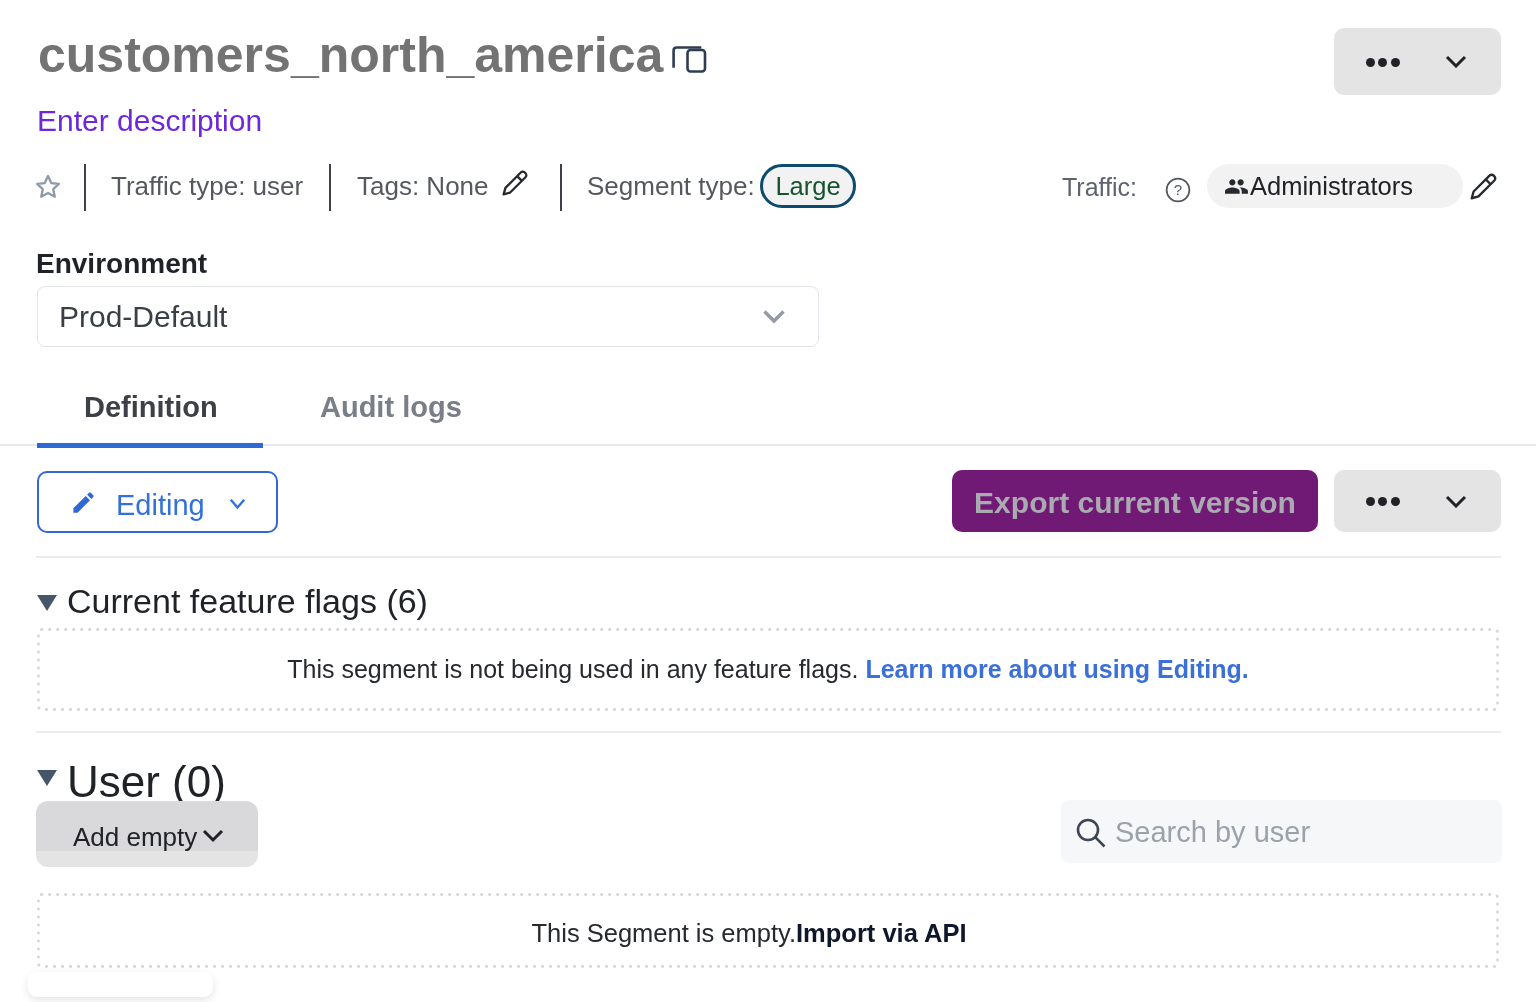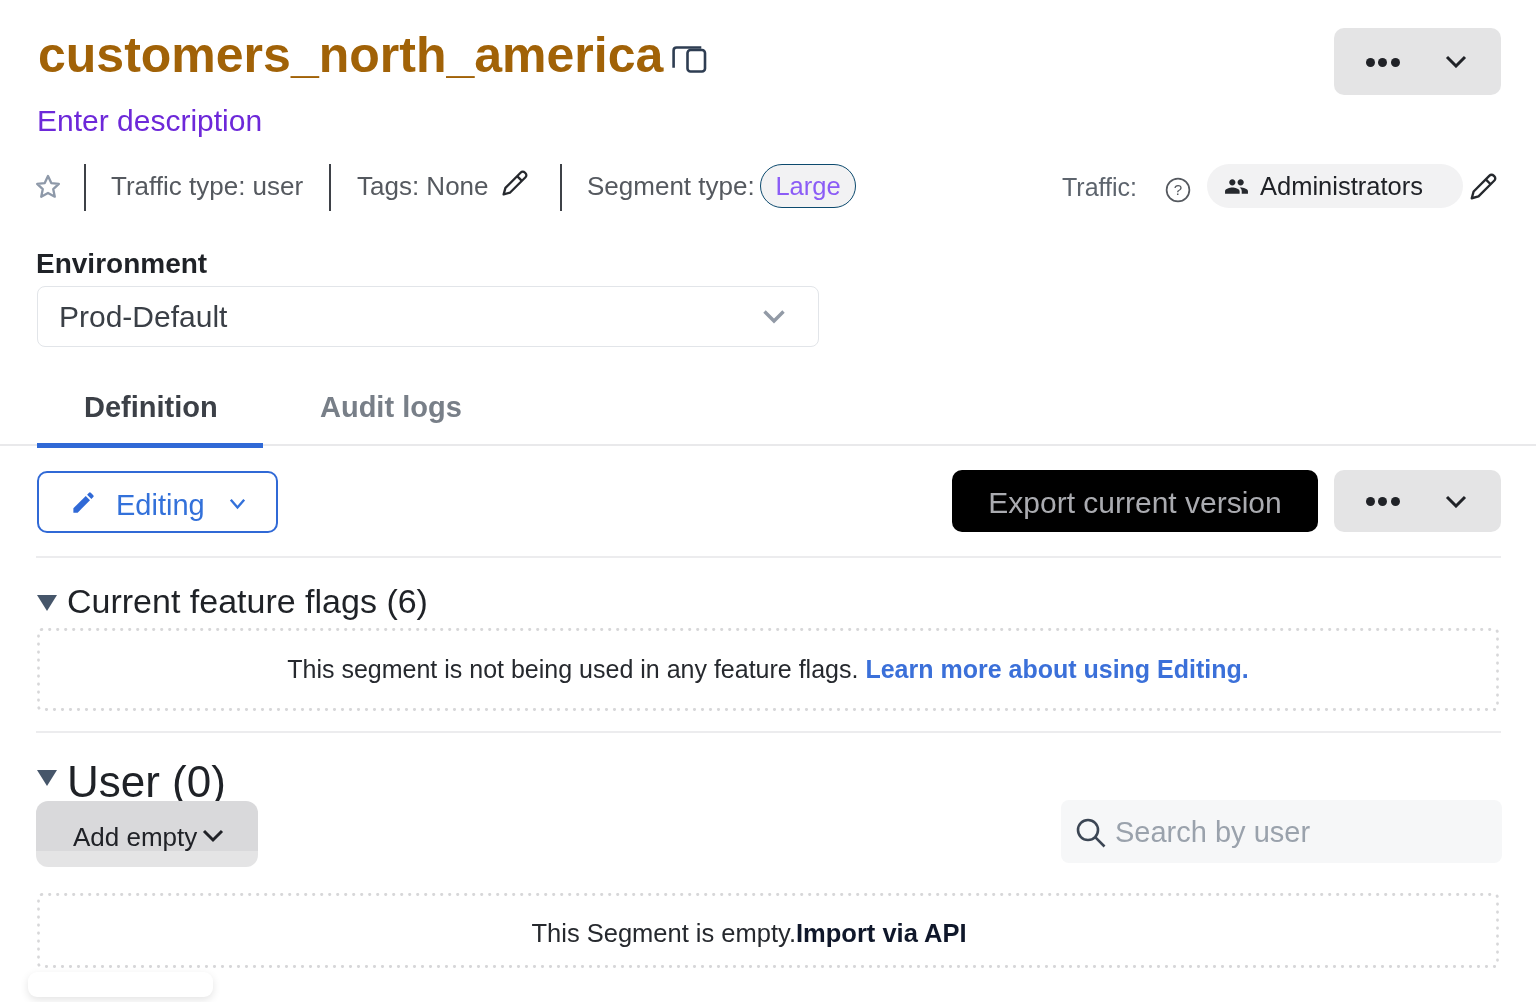--- a/index.html
+++ b/index.html
@@ -4,21 +4,21 @@
 <style>
   * { margin:0; padding:0; box-sizing:border-box; }
   html,body { width:1536px; height:1002px; background:#ffffff; overflow:hidden; }
   body { font-family:"Liberation Sans", sans-serif; position:relative; }
   .abs { position:absolute; }
   svg { display:block; }
 </style>
 </head>
 <body>
 
-<div class="abs" style="left:38px; top:26px; font-size:50px; font-weight:700; color:#a16207; letter-spacing:0px;">customers_north_america</div>
+<div class="abs" style="left:38px; top:26px; font-size:50px; font-weight:700; color:#737373; letter-spacing:0px;">customers_north_america</div>
 
 <svg class="abs" style="left:671px; top:43px;" width="37" height="32" viewBox="0 0 37 32" fill="none">
   <path d="M2.6 23.5 V7.5 Q2.6 4.5 5.6 4.5 H29" stroke="#2e3d52" stroke-width="2.6" fill="none" stroke-linecap="square"></path>
   <rect x="16.5" y="7" width="17.5" height="21.5" rx="3" stroke="#2e3d52" stroke-width="2.6" fill="none"></rect>
 </svg>
 
 <div class="abs" style="left:37px; top:104px; font-size:30px; color:#6d28d9;">Enter description</div>
 
 <svg class="abs" style="left:34px; top:173px;" width="28" height="28" viewBox="0 0 24 24" fill="none">
   <path d="M12 2.6 L14.8 8.6 L21.3 9.4 L16.5 13.9 L17.8 20.3 L12 17.1 L6.2 20.3 L7.5 13.9 L2.7 9.4 L9.2 8.6 Z" stroke="#8e99a9" stroke-width="2" stroke-linejoin="round" fill="none"></path>
@@ -26,32 +26,32 @@
 <div class="abs" style="left:84px; top:164px; width:2px; height:47px; background:#3e4147;"></div>
 <div class="abs" style="left:111px; top:171px; font-size:26px; color:#55595f;">Traffic type: user</div>
 <div class="abs" style="left:329px; top:164px; width:2px; height:47px; background:#3e4147;"></div>
 <div class="abs" style="left:357px; top:171px; font-size:26px; color:#55595f;">Tags: None</div>
 <svg class="abs" style="left:500px; top:169px;" width="29" height="29" viewBox="0 0 24 24" fill="none">
   <path d="M17.2 2.9a2.3 2.3 0 0 1 3.3 0l0.6 0.6a2.3 2.3 0 0 1 0 3.3L8.4 19.5 3 21l1.5-5.4Z" stroke="#26292e" stroke-width="1.9" stroke-linejoin="round" fill="none"></path>
   <path d="M14.2 5.9 l3.9 3.9" stroke="#26292e" stroke-width="1.9"></path>
 </svg>
 <div class="abs" style="left:560px; top:164px; width:2px; height:47px; background:#3e4147;"></div>
 <div class="abs" style="left:587px; top:171px; font-size:26px; color:#55595f;">Segment type:</div>
-<div class="abs" style="left:760px; top:164px; width:96px; height:44px; background:#f2f2f3; border:1px solid #0c4a6e; border-radius:22px; font-size:25.5px; color:#8b5cf6; display:flex; align-items:center; justify-content:center;">Large</div>
+<div class="abs" style="left:760px; top:164px; width:96px; height:44px; background:#f2f2f3; border:3px solid #0c4a6e; border-radius:22px; font-size:25.5px; color:#14532d; display:flex; align-items:center; justify-content:center;">Large</div>
 
 <div class="abs" style="left:1062px; top:173px; font-size:25px; color:#5d646d;">Traffic:</div>
 <svg class="abs" style="left:1165px; top:177px;" width="26" height="26" viewBox="0 0 24 24" fill="none">
   <circle cx="12" cy="12" r="10.5" stroke="#55595f" stroke-width="1.6"></circle>
   <text x="12" y="16.8" text-anchor="middle" font-size="14" fill="#55595f" font-family="Liberation Sans">?</text>
 </svg>
 <div class="abs" style="left:1207px; top:164px; width:256px; height:44px; background:#f2f2f3; border-radius:22px; display:flex; align-items:center;">
   <svg style="margin-left:17px;" width="25" height="25" viewBox="0 0 24 24" fill="#26292e">
     <path d="M16 11c1.66 0 2.99-1.34 2.99-3S17.66 5 16 5c-1.66 0-3 1.34-3 3s1.34 3 3 3zm-8 0c1.66 0 2.99-1.34 2.99-3S9.66 5 8 5C6.34 5 5 6.34 5 8s1.34 3 3 3zm0 2c-2.33 0-7 1.17-7 3.5V19h14v-2.5c0-2.33-4.67-3.5-7-3.5zm8 0c-.29 0-.62.02-.97.05 1.16.84 1.97 1.97 1.97 3.45V19h6v-2.5c0-2.33-4.67-3.5-7-3.5z"></path>
   </svg>
-  <span style="margin-left:11px; font-size:25.5px; color:#202227;">Administrators</span>
+  <span style="margin-left:1px; font-size:25.5px; color:#202227;">Administrators</span>
 </div>
 <svg class="abs" style="left:1468px; top:172px;" width="30" height="30" viewBox="0 0 24 24" fill="none">
   <path d="M17.2 2.9a2.3 2.3 0 0 1 3.3 0l0.6 0.6a2.3 2.3 0 0 1 0 3.3L8.4 19.5 3 21l1.5-5.4Z" stroke="#26292e" stroke-width="1.9" stroke-linejoin="round" fill="none"></path>
   <path d="M14.2 5.9 l3.9 3.9" stroke="#26292e" stroke-width="1.9"></path>
 </svg>
 
 <div class="abs" style="left:1334px; top:28px; width:167px; height:67px; background:#e4e4e5; border-radius:10px;"></div>
 <div class="abs" style="left:1366px; top:58px; display:flex; gap:3.4px;">
   <div style="width:9px;height:9px;border-radius:50%;background:#202227;"></div>
   <div style="width:9px;height:9px;border-radius:50%;background:#202227;"></div>
@@ -76,21 +76,21 @@
 <div class="abs" style="left:37px; top:471px; width:241px; height:62px; border:2px solid #3069d6; border-radius:10px;"></div>
 <svg class="abs" style="left:70px; top:489px;" width="27" height="27" viewBox="0 0 24 24" fill="#3069d6">
   <path d="M3 17.2 V21 h3.8 L17.8 10 14 6.2 Z"></path>
   <path d="M20.7 7.1a1.1 1.1 0 0 0 0-1.6 L18.5 3.3a1.1 1.1 0 0 0-1.6 0 L15.2 5 19 8.8 Z"></path>
 </svg>
 <div class="abs" style="left:116px; top:489px; font-size:29px; color:#3371da;">Editing</div>
 <svg class="abs" style="left:229px; top:498px;" width="17" height="12" viewBox="0 0 17 12" fill="none">
   <path d="M1.8 1.8 L8.5 9.5 L15.2 1.8" stroke="#3371da" stroke-width="2.4" fill="none"></path>
 </svg>
 
-<div class="abs" style="left:952px; top:470px; width:366px; height:62px; background:#000000; border-radius:10px; display:flex; align-items:center; justify-content:center; font-size:30px; font-weight:400; color:#aaabb0; padding-top:4px;">Export current version</div>
+<div class="abs" style="left:952px; top:470px; width:366px; height:62px; background:#701a75; border-radius:10px; display:flex; align-items:center; justify-content:center; font-size:30px; font-weight:700; color:#aaabb0; padding-top:4px;">Export current version</div>
 <div class="abs" style="left:1334px; top:470px; width:167px; height:62px; background:#e4e4e5; border-radius:10px;"></div>
 <div class="abs" style="left:1366px; top:497px; display:flex; gap:3.4px;">
   <div style="width:9px;height:9px;border-radius:50%;background:#202227;"></div>
   <div style="width:9px;height:9px;border-radius:50%;background:#202227;"></div>
   <div style="width:9px;height:9px;border-radius:50%;background:#202227;"></div>
 </div>
 <svg class="abs" style="left:1445px; top:495px;" width="22" height="13" viewBox="0 0 22 13" fill="none">
   <path d="M2 2 L11 11 L20 2" stroke="#202227" stroke-width="3" fill="none"></path>
 </svg>
 

